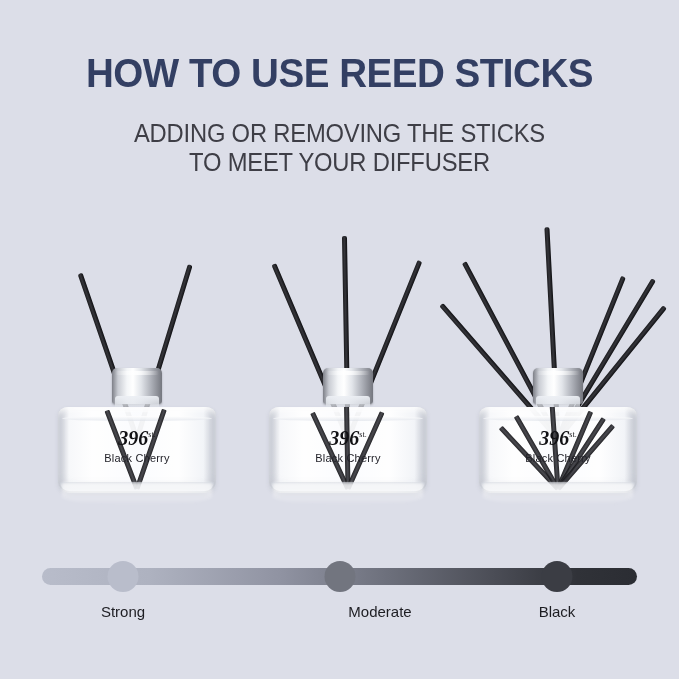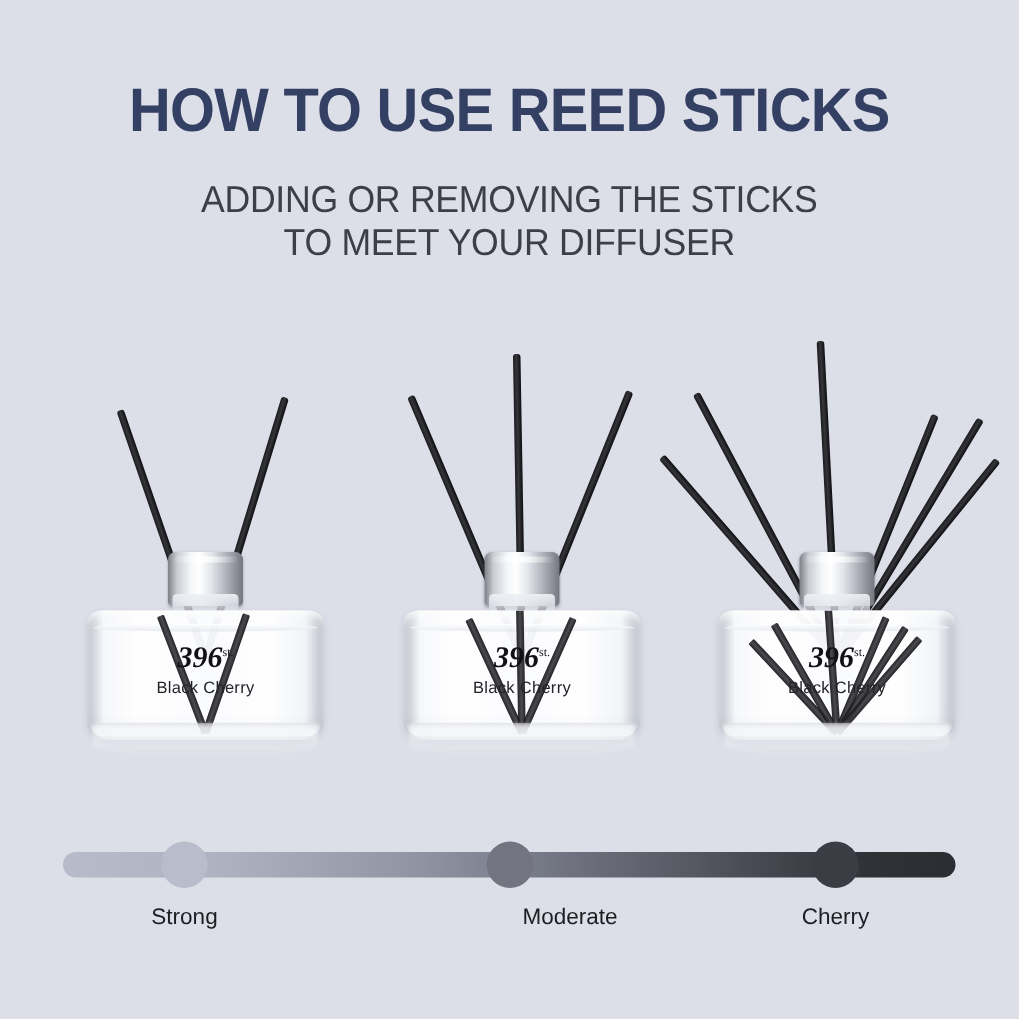--- a/index.html
+++ b/index.html
@@ -250,16 +250,16 @@
 
   <div class="scale">
     <div class="bar"></div>
 
     <div class="knob k1" style="left:123px;"></div>
     <div class="knob k2" style="left:340px;"></div>
     <div class="knob k3" style="left:557px;"></div>
 
     <div class="tick-label" style="left:123px;">Strong</div>
     <div class="tick-label" style="left:340px;margin-left:40px;">Moderate</div>
-    <div class="tick-label" style="left:557px;">Cherry</div>
+    <div class="tick-label" style="left:557px;">Black</div>
   </div>
 
 </div>
 
 </body></html>

